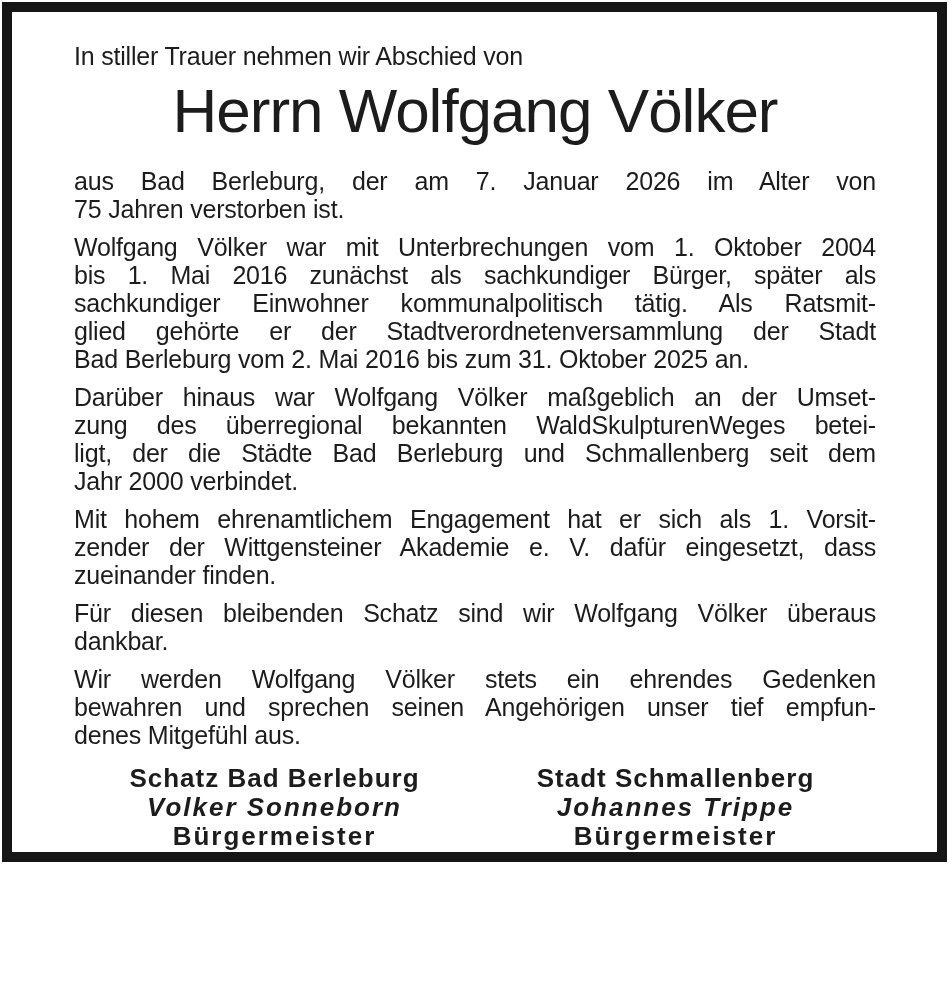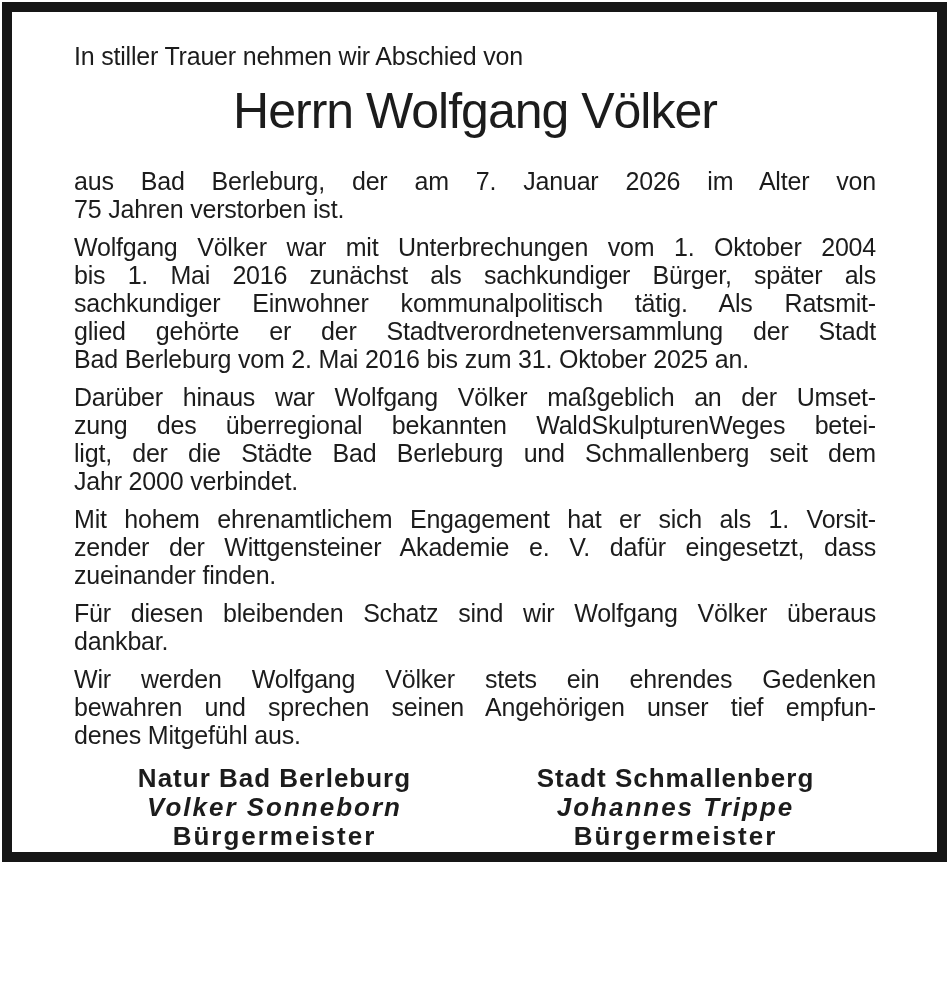--- a/index.html
+++ b/index.html
@@ -24,21 +24,21 @@
     padding:31px 61px 0 62px;
     background:var(--paper);
   }
   .intro{
     font-size:25px;
     line-height:26px;
     letter-spacing:-0.2px;
   }
   .title{
     margin:3px 0 0 0;
-    font-size:50px;
+    font-size:62px;
     line-height:78px;
     font-weight:400;
     letter-spacing:-1px;
     text-align:center;
     white-space:nowrap;
   }
   .body-text{margin-top:17px;}
   .para{
     font-size:25px;
     line-height:28px;
@@ -111,21 +111,21 @@
         </div>
         <div class="para">
           <div class="line">Wir werden Wolfgang Völker stets ein ehrendes Gedenken</div>
           <div class="line">bewahren und sprechen seinen Angehörigen unser tief empfun-</div>
           <div class="line last">denes Mitgefühl aus.</div>
         </div>
       </div>
 
     <div class="signatures">
       <div class="sig-col">
-        <div class="sig-org">Natur Bad Berleburg</div>
+        <div class="sig-org">Schatz Bad Berleburg</div>
         <div class="sig-name">Volker Sonneborn</div>
         <div class="sig-role">Bürgermeister</div>
       </div>
       <div class="sig-col">
         <div class="sig-org">Stadt Schmallenberg</div>
         <div class="sig-name">Johannes Trippe</div>
         <div class="sig-role">Bürgermeister</div>
       </div>
     </div>
 

